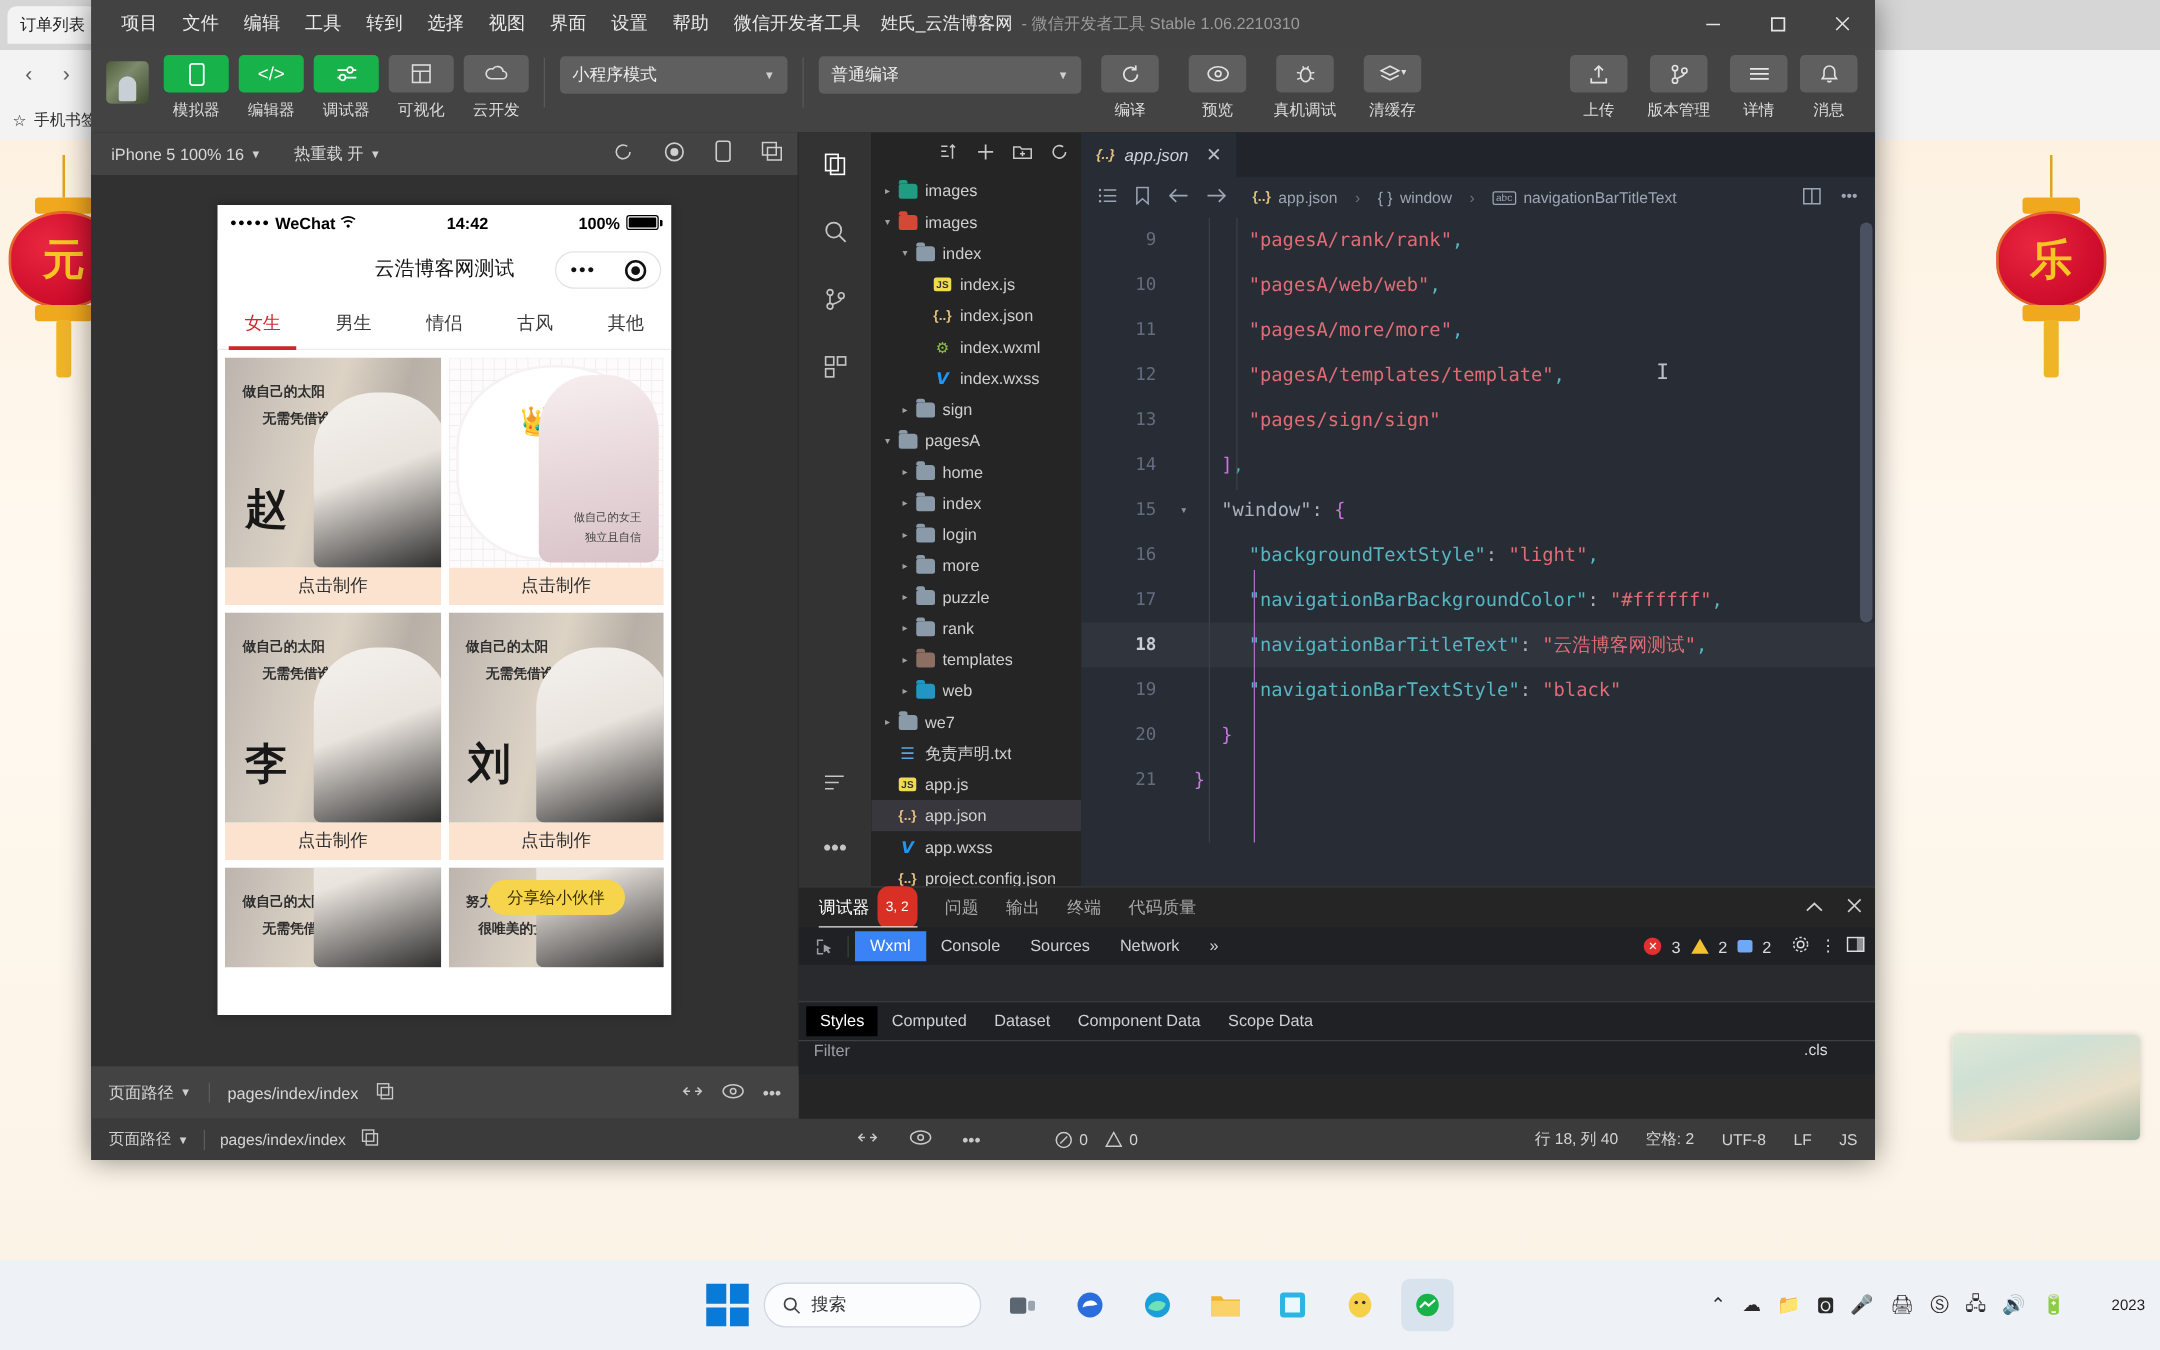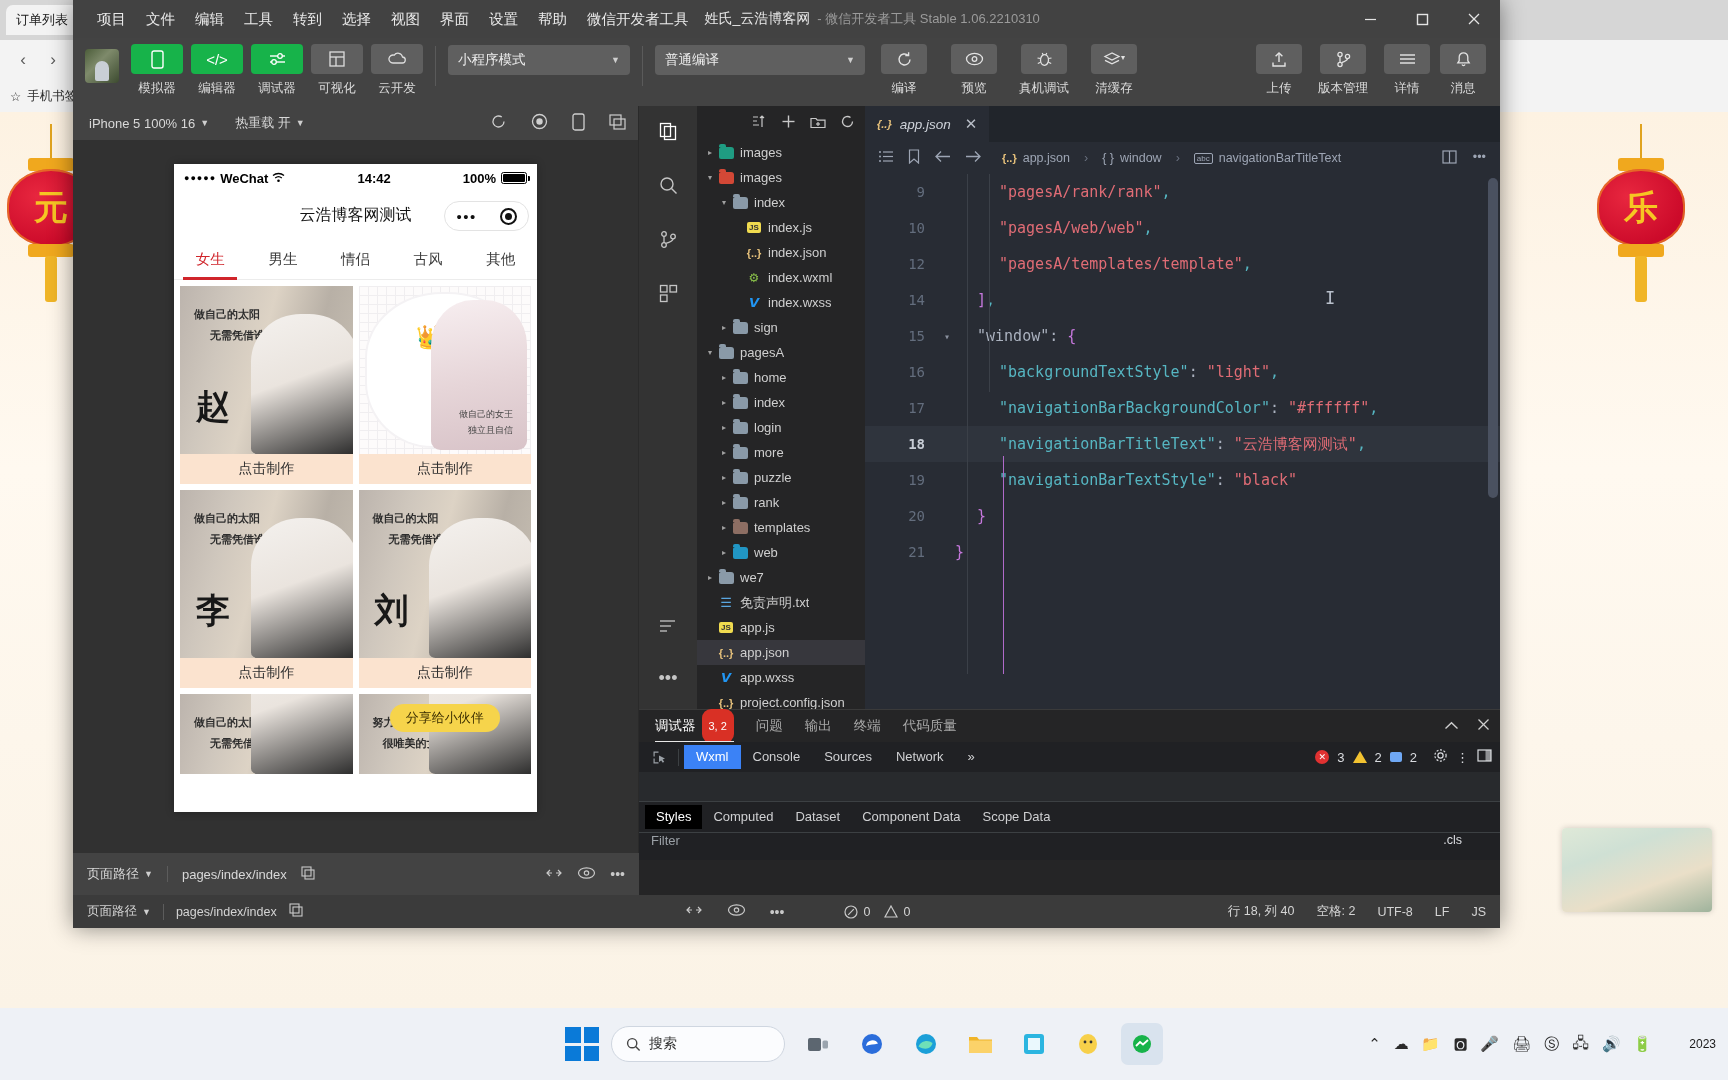--- a/index.html
+++ b/index.html
@@ -959,23 +959,33 @@
                     <span class="lnum">9</span>
                     <span class="fold-ar"></span>
                     <span class="ctext" style="padding-left: 44px;"><span class="c-str">"pagesA/rank/rank"</span><span class="c-comma">,</span></span>
                   </div>
                   <div class="cline">
                     <span class="lnum">10</span>
                     <span class="fold-ar"></span>
                     <span class="ctext" style="padding-left: 44px;"><span class="c-str">"pagesA/web/web"</span><span class="c-comma">,</span></span>
                   </div>
                   <div class="cline">
+                    <span class="lnum">11</span>
+                    <span class="fold-ar"></span>
+                    <span class="ctext" style="padding-left: 44px;"><span class="c-str">"pagesA/more/more"</span><span class="c-comma">,</span></span>
+                  </div>
+                  <div class="cline">
                     <span class="lnum">12</span>
                     <span class="fold-ar"></span>
                     <span class="ctext" style="padding-left: 44px;"><span class="c-str">"pagesA/templates/template"</span><span class="c-comma">,</span></span>
+                  </div>
+                  <div class="cline">
+                    <span class="lnum">13</span>
+                    <span class="fold-ar"></span>
+                    <span class="ctext" style="padding-left: 44px;"><span class="c-str">"pages/sign/sign"</span></span>
                   </div>
                   <div class="cline">
                     <span class="lnum">14</span>
                     <span class="fold-ar"></span>
                     <span class="ctext" style="padding-left: 22px;"><span class="c-brace">]</span><span class="c-comma">,</span></span>
                   </div>
                   <div class="cline">
                     <span class="lnum">15</span>
                     <span class="fold-ar">▾</span>
                     <span class="ctext" style="padding-left: 22px;"><span class="c-pun">"window"</span><span class="c-pun">: </span><span class="c-brace">{</span></span>

